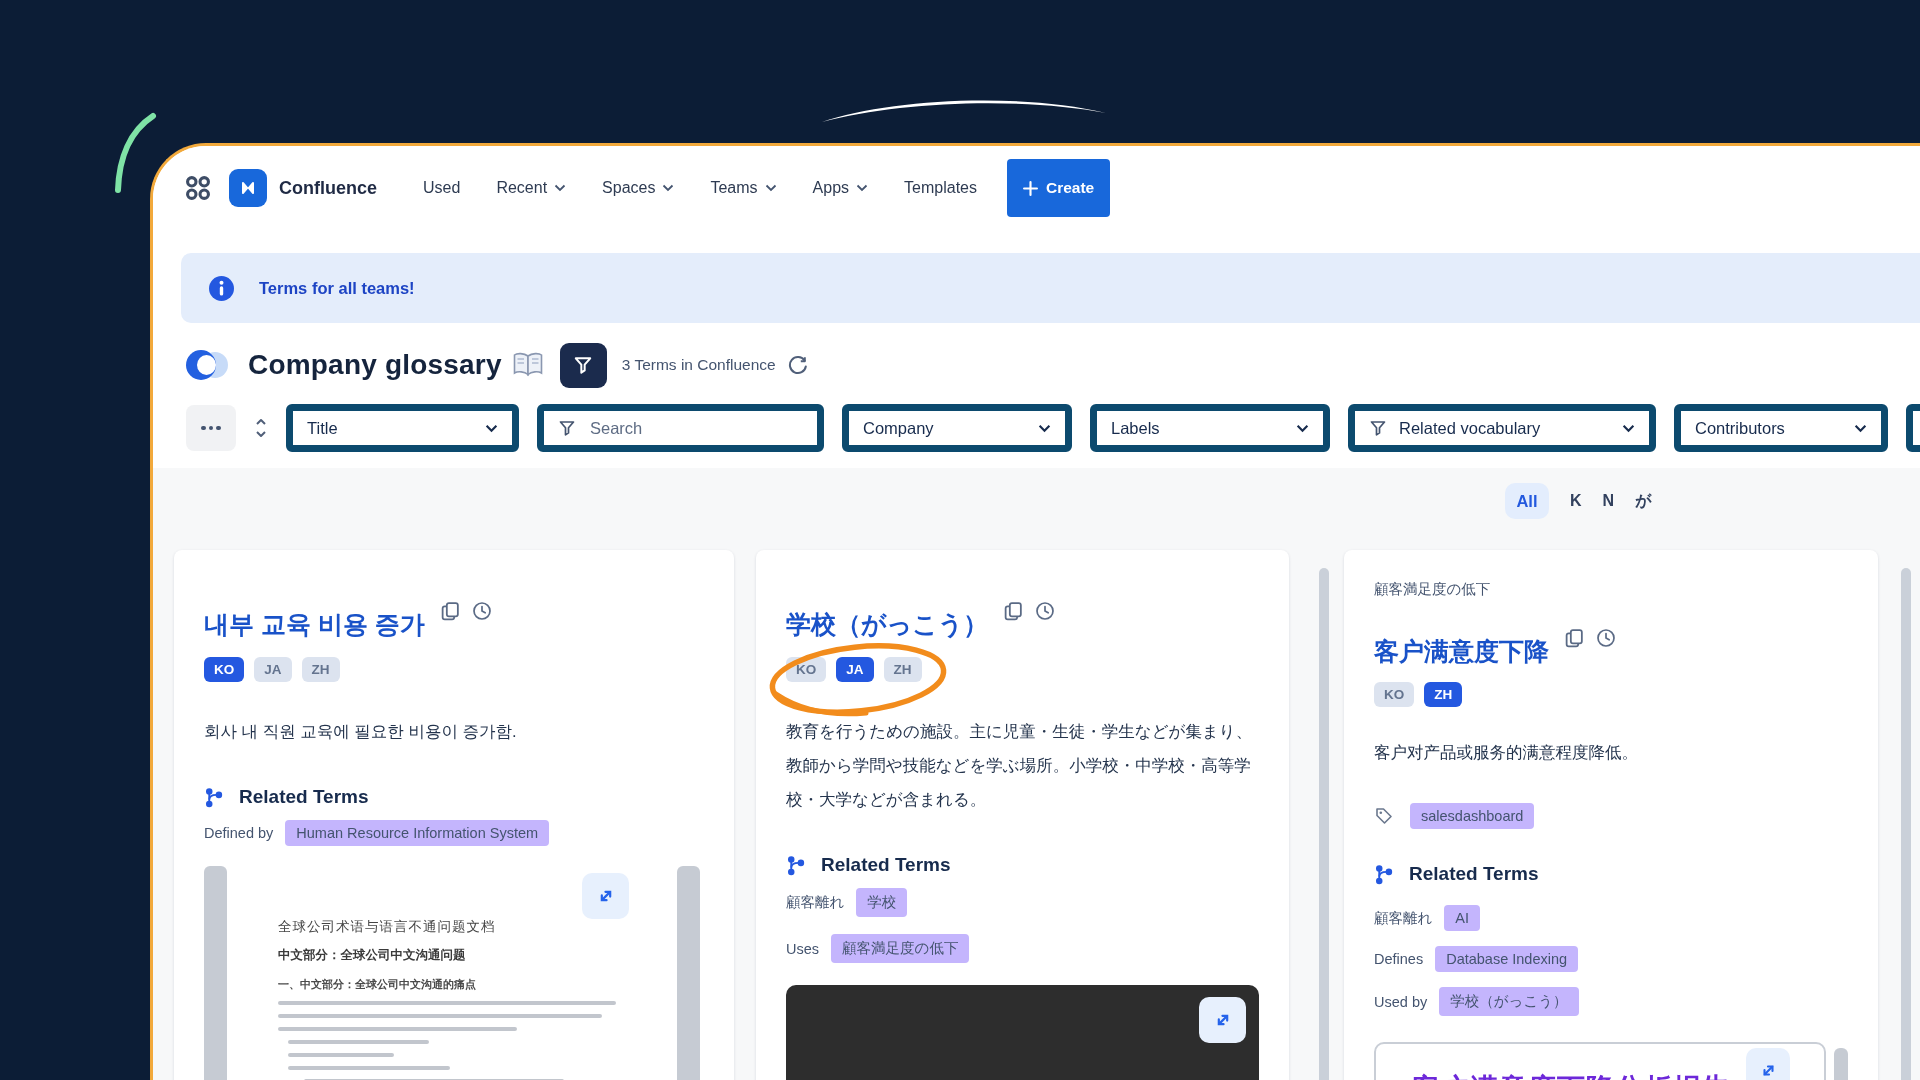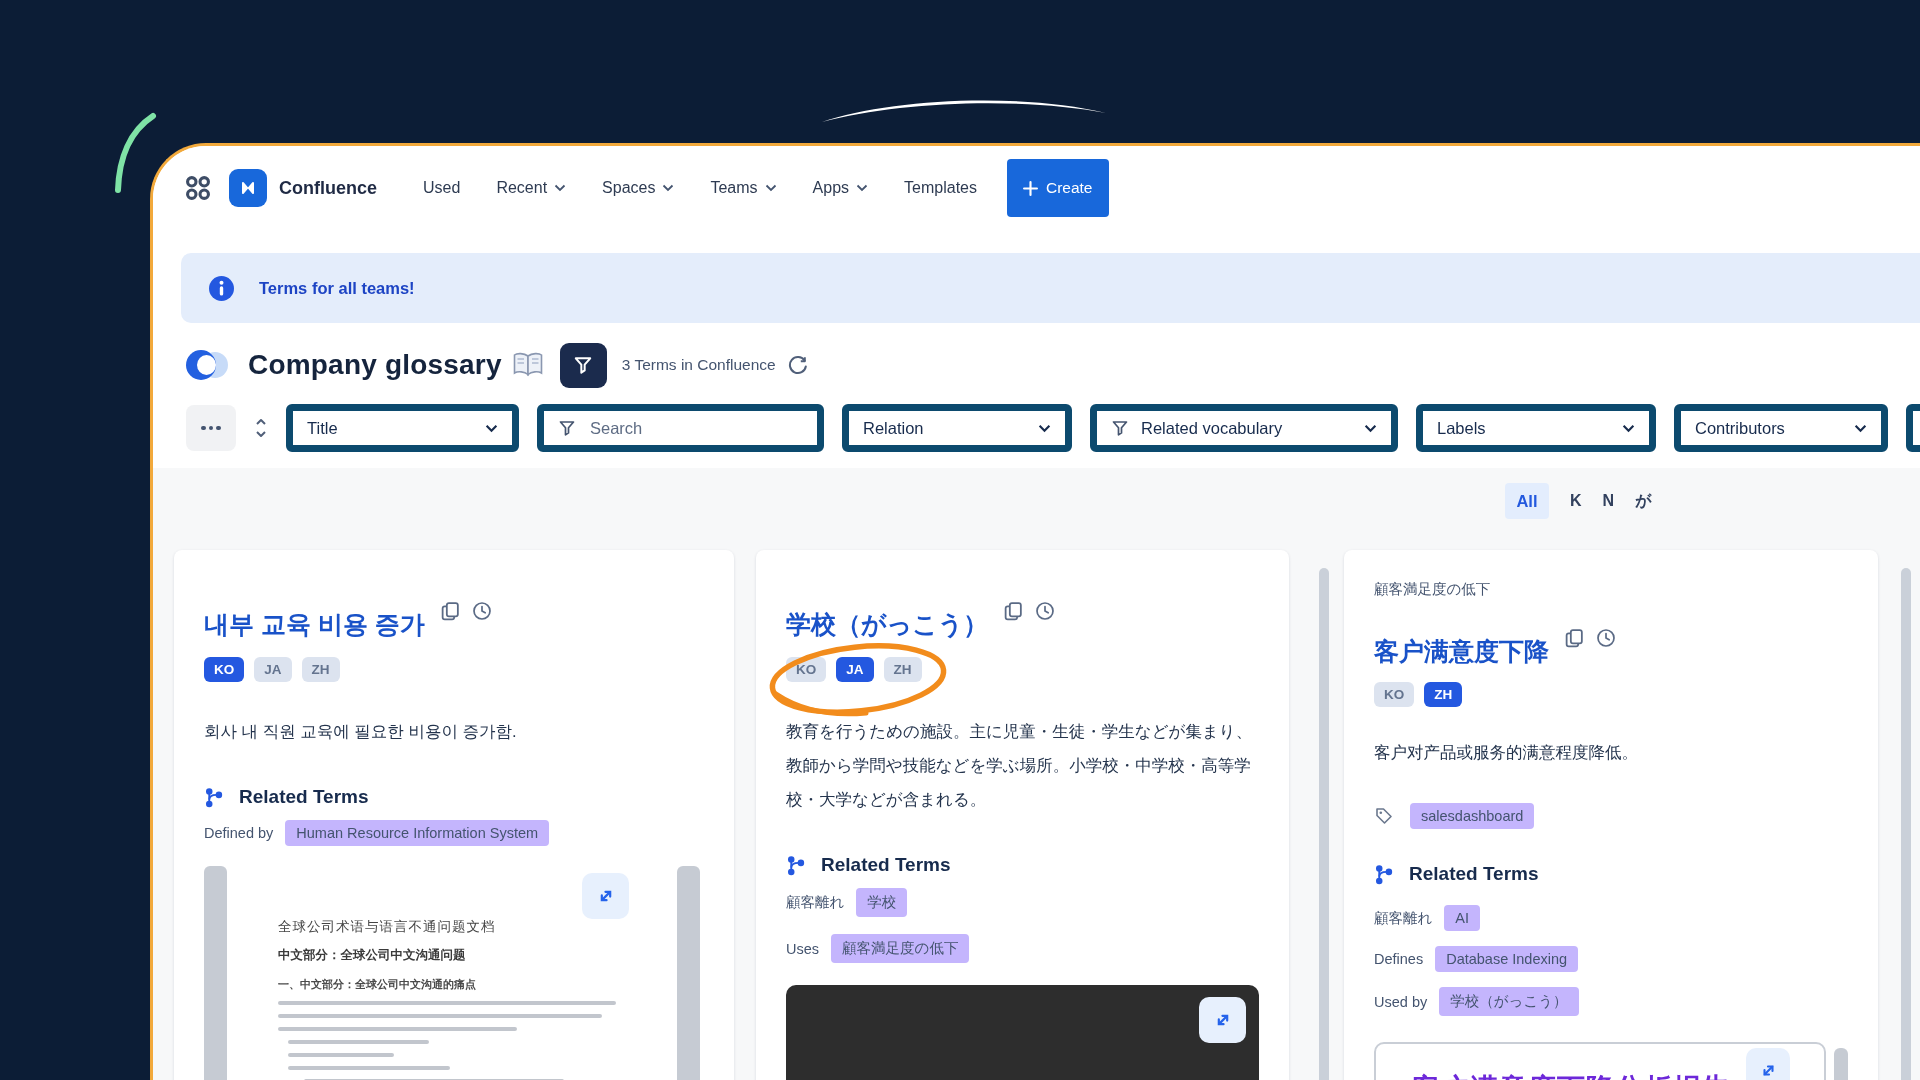--- a/index.html
+++ b/index.html
@@ -16,21 +16,21 @@
     border-radius:56px 0 0 0;overflow:hidden;}
 
   
   .navbar{position:absolute;top:0;left:0;right:0;height:84px;display:flex;align-items:center;padding-left:31px;background:#fff;}
   .appgrid{width:28px;height:28px;margin-right:17px;cursor:pointer;}
   .conf-logo{width:38px;height:38px;border-radius:9px;background:#1868DB;margin-right:12px;display:flex;align-items:center;justify-content:center;}
   .brand{font-size:18px;font-weight:bold;color:#1F2A44;margin-right:46px;}
   .menu{display:flex;align-items:center;gap:36px;}
   .menu-item{display:flex;align-items:center;gap:7px;font-size:16px;color:#2E3B52;font-weight:500;cursor:pointer;}
   .create-btn{margin-left:30px;display:flex;align-items:center;gap:8px;background:#1868DB;color:#fff;
-    font-size:15.5px;font-weight:400;border:none;border-radius:4px;padding:20px 16px;cursor:pointer;}
+    font-size:15.5px;font-weight:700;border:none;border-radius:4px;padding:20px 16px;cursor:pointer;}
 
   
   .banner{position:absolute;top:107px;left:28px;right:0;height:70px;background:#E4EDFB;border-radius:10px 0 0 10px;
     display:flex;align-items:center;padding-left:27px;}
   .banner-text{margin-left:24px;font-size:16.5px;font-weight:bold;color:#1D44C4;}
 
   
   .gheader{position:absolute;top:192px;left:33px;height:54px;display:flex;align-items:center;}
   .glogo{position:relative;width:48px;height:30px;margin-right:14px;}
   .glogo .c2{position:absolute;left:16px;top:2px;width:26px;height:26px;border-radius:50%;background:#C7DBF8;}
@@ -51,21 +51,21 @@
   .fbox{height:48px;border:7px solid #0c4a6e;border-radius:6px;background:#fff;display:flex;align-items:center;
     padding:0 14px;font-size:16.5px;color:#172B4D;font-weight:500;box-sizing:border-box;cursor:pointer;}
   .fbox .lbl{flex:1;}
   .fbox .fic{margin-right:12px;display:flex;}
   .fsearch input{border:none;outline:none;font-size:16.5px;color:#172B4D;width:100%;font-family:inherit;background:transparent;}
   .fsearch input::placeholder{color:#5E6C84;}
 
   
   .content{position:absolute;top:322px;left:0;right:0;bottom:0;background:#F7F8F9;}
   .alpha{position:absolute;top:15px;left:1352px;display:flex;align-items:center;gap:21px;}
-  .alpha .chip-all{width:44px;height:36px;border-radius:4px;background:#E3EDFD;color:#2359DE;font-weight:bold;
+  .alpha .chip-all{width:44px;height:36px;border-radius:10px;background:#E3EDFD;color:#2359DE;font-weight:bold;
     font-size:16.5px;display:flex;align-items:center;justify-content:center;cursor:pointer;}
   .alpha .al{font-size:16px;font-weight:600;color:#32415E;cursor:pointer;}
 
   .colbar{position:absolute;top:100px;bottom:-12px;width:10px;border-radius:5px;background:#CAD0D9;}
 
   
   .card{position:absolute;top:82px;height:640px;background:#fff;border-radius:8px;
     box-shadow:0 1px 3px rgba(9,30,66,.14);padding:30px;box-sizing:border-box;}
   .card1{left:21px;width:560px;}
   .card2{left:603px;width:533px;}
@@ -230,38 +230,38 @@
     </div>
     <div class="fbox fsearch" style="width:287px">
       <span class="fic">
         <svg width="18" height="18" viewBox="0 0 18 18">
               <path d="M2.5,3 h13 l-5,5.7 v5.2 l-3,2 v-7.2 z" fill="none" stroke="#44546F" stroke-width="1.7" stroke-linejoin="round"></path>
             </svg>
       </span>
       <input placeholder="Search" style="">
     </div>
     <div class="fbox" style="width:230px">
-      <span class="lbl">Relation</span>
+      <span class="lbl">Company</span>
+      <svg width="13" height="9" viewBox="0 0 12 8">
+            <polyline points="1.5,1.5 6,6 10.5,1.5" fill="none" stroke="#172B4D" stroke-width="2"></polyline>
+          </svg>
+    </div>
+    <div class="fbox" style="width:240px">
+      <span class="lbl">Labels</span>
       <svg width="13" height="9" viewBox="0 0 12 8">
             <polyline points="1.5,1.5 6,6 10.5,1.5" fill="none" stroke="#172B4D" stroke-width="2"></polyline>
           </svg>
     </div>
     <div class="fbox" style="width:308px">
       <span class="fic">
         <svg width="18" height="18" viewBox="0 0 18 18">
               <path d="M2.5,3 h13 l-5,5.7 v5.2 l-3,2 v-7.2 z" fill="none" stroke="#44546F" stroke-width="1.7" stroke-linejoin="round"></path>
             </svg>
       </span>
       <span class="lbl">Related vocabulary</span>
-      <svg width="13" height="9" viewBox="0 0 12 8">
-            <polyline points="1.5,1.5 6,6 10.5,1.5" fill="none" stroke="#172B4D" stroke-width="2"></polyline>
-          </svg>
-    </div>
-    <div class="fbox" style="width:240px">
-      <span class="lbl">Labels</span>
       <svg width="13" height="9" viewBox="0 0 12 8">
             <polyline points="1.5,1.5 6,6 10.5,1.5" fill="none" stroke="#172B4D" stroke-width="2"></polyline>
           </svg>
     </div>
     <div class="fbox" style="width:214px">
       <span class="lbl">Contributors</span>
       <svg width="13" height="9" viewBox="0 0 12 8">
             <polyline points="1.5,1.5 6,6 10.5,1.5" fill="none" stroke="#172B4D" stroke-width="2"></polyline>
           </svg>
     </div>

